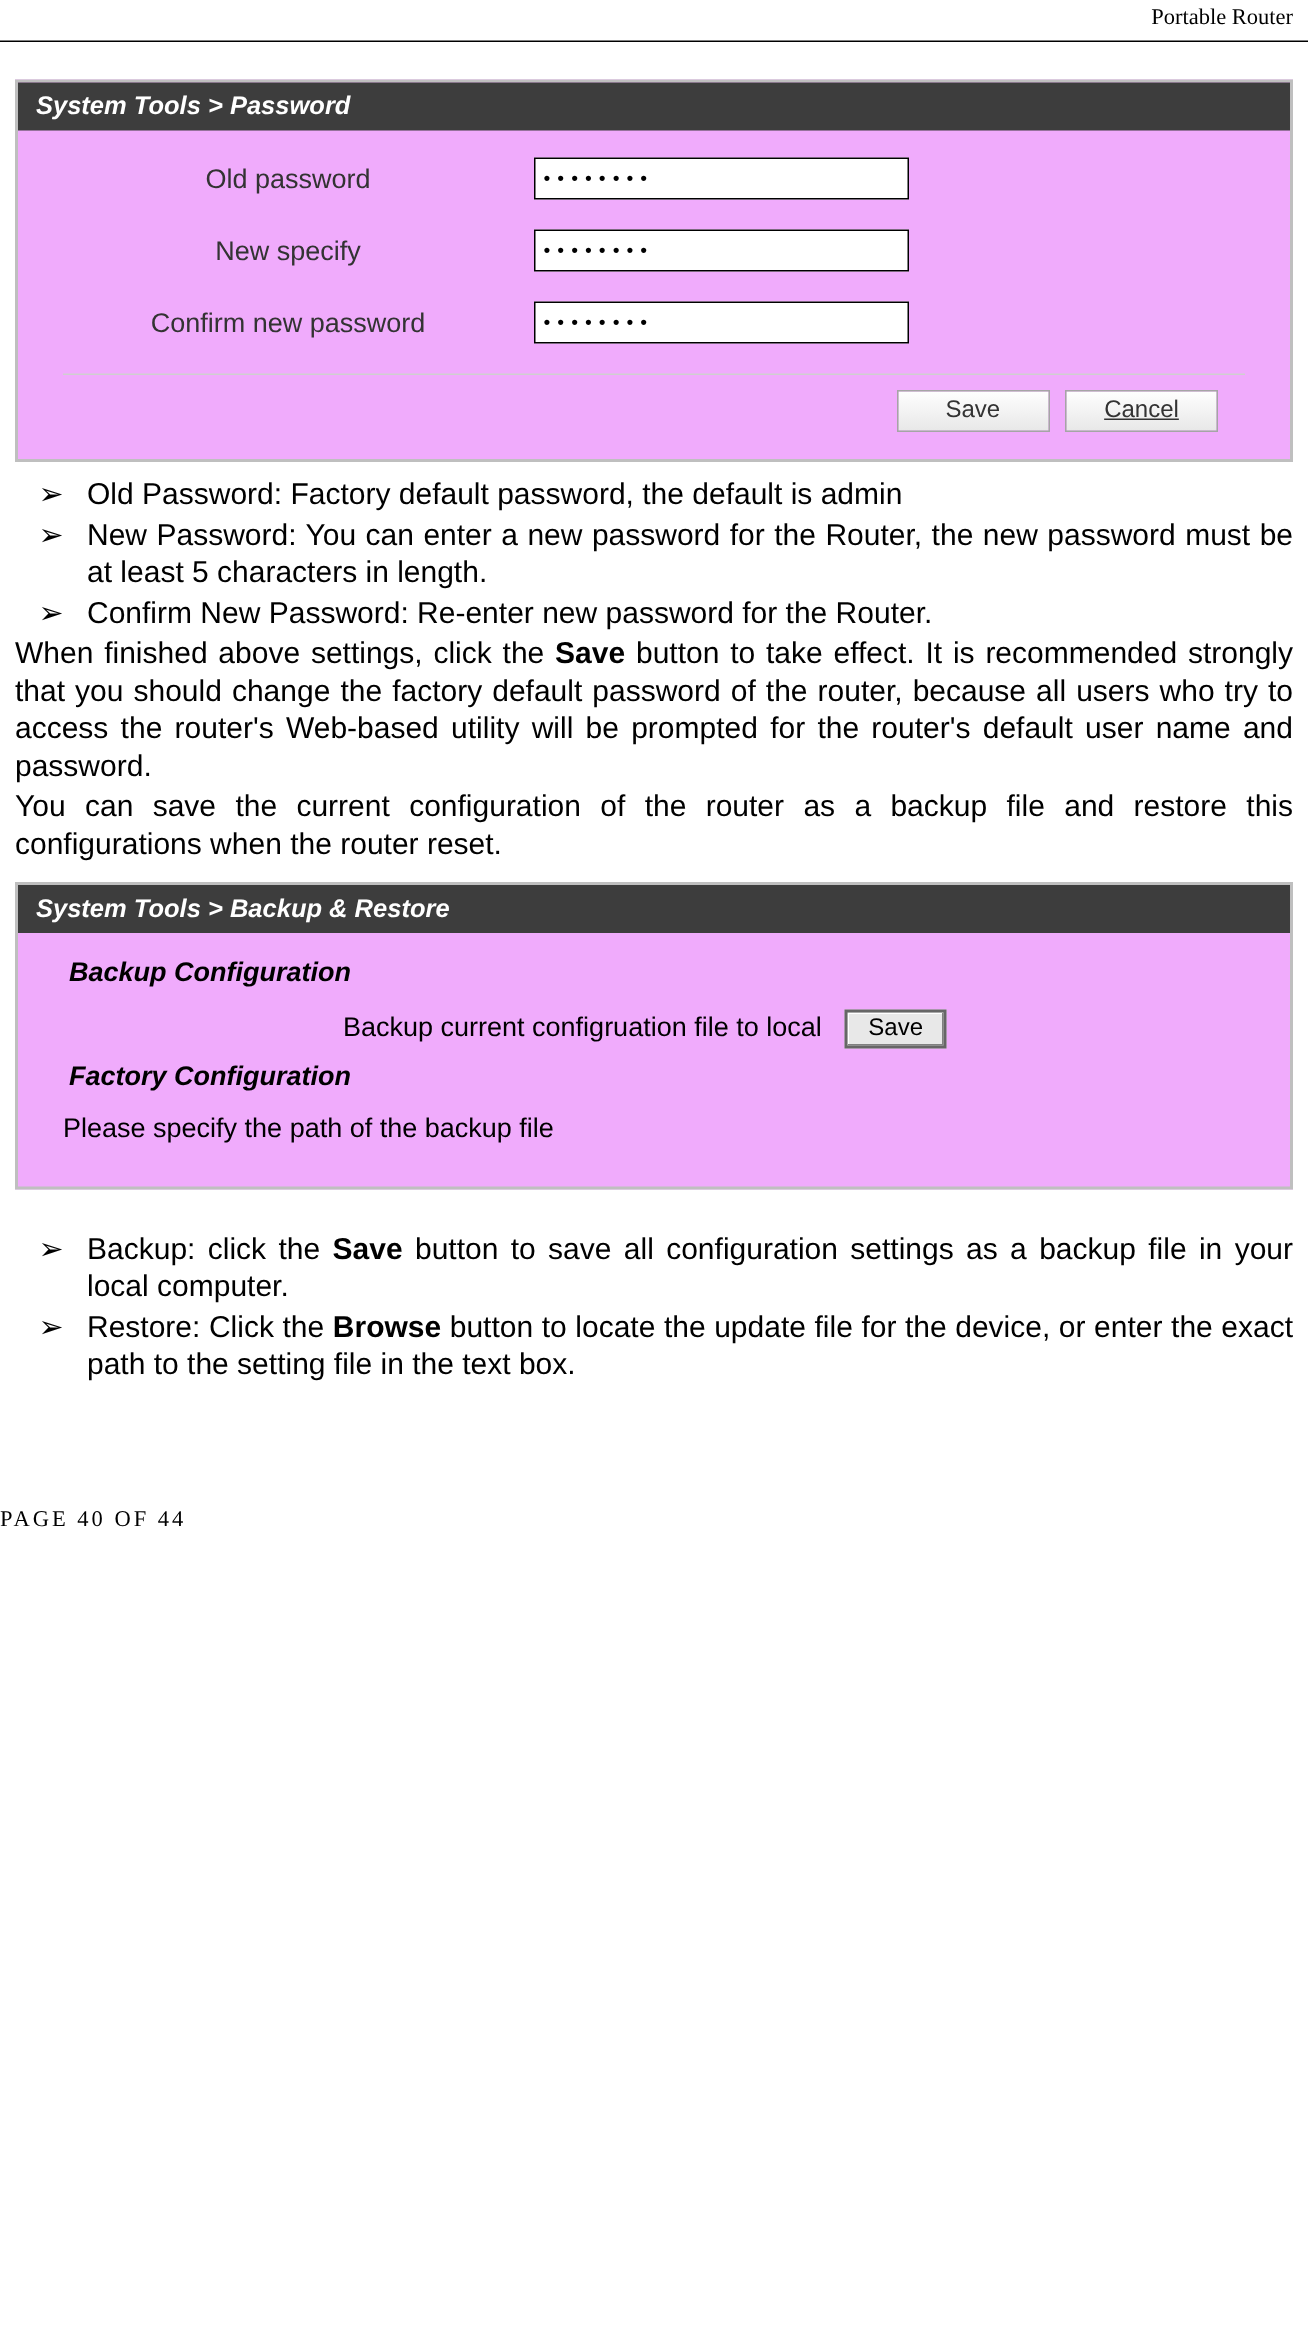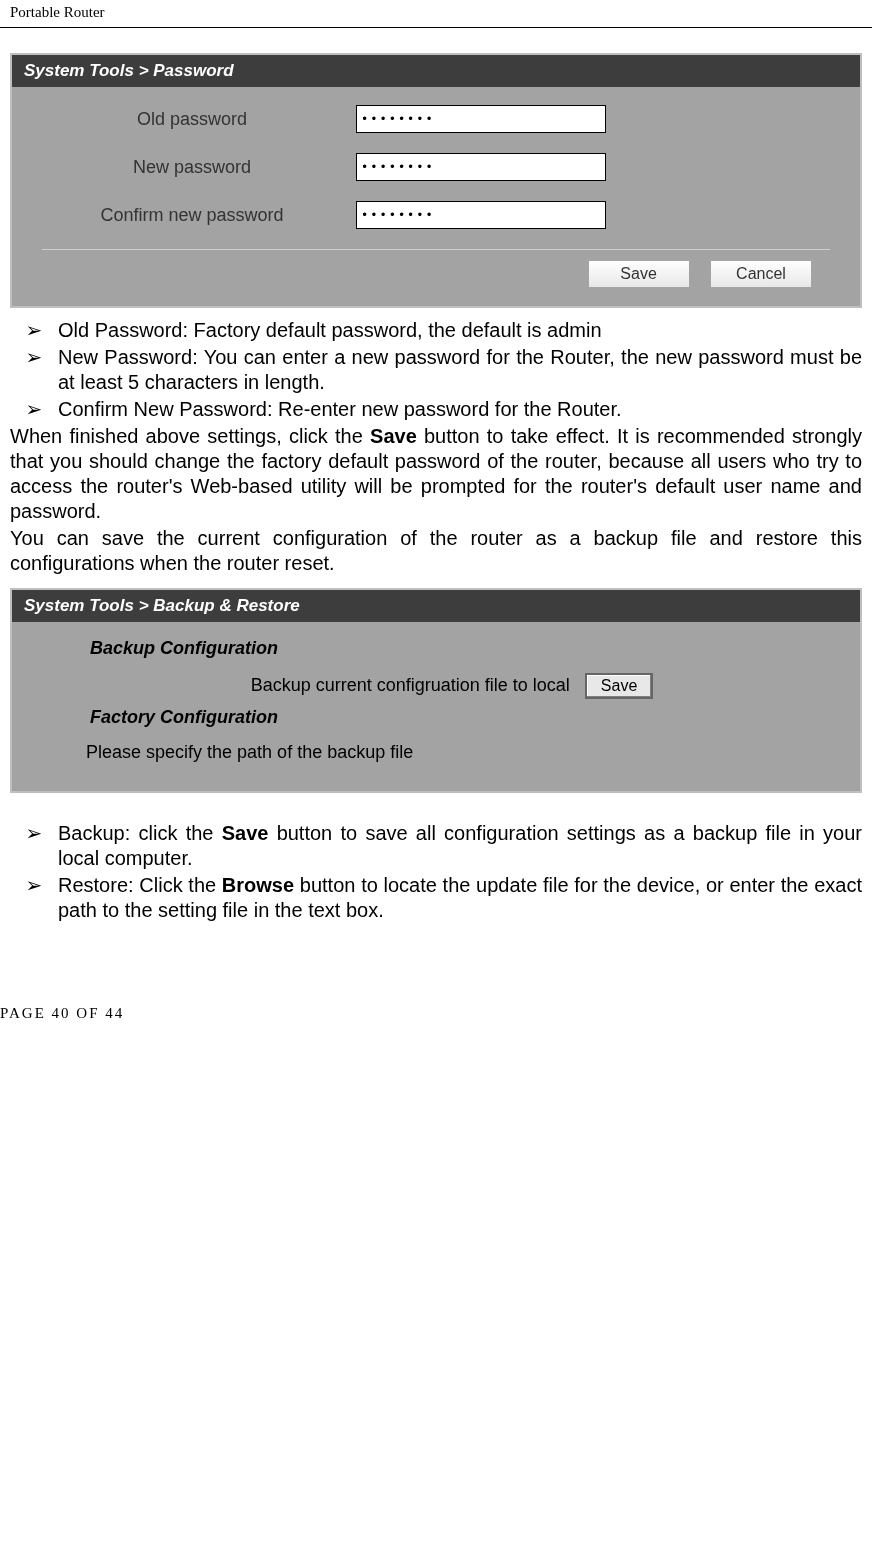--- a/index.html
+++ b/index.html
@@ -8,28 +8,29 @@
       font-family: Arial, sans-serif;
       background: #fff;
       color: #000;
       width: 872px;
     }
     .page-header {
       padding: 4px 10px 6px 10px;
       font-family: "Times New Roman", serif;
       font-size: 15px;
       border-bottom: 1px solid #000;
+      text-align: right;
     }
     .content {
       padding: 10px;
     }
     .screenshot-panel {
       border: 2px solid #bfbfbf;
       margin: 15px 0 10px 0;
-      background: #a3a3a3;
+      background: #f0abfc;
     }
     .panel-titlebar {
       background: #3d3d3d;
       color: #fff;
       font-weight: bold;
       font-style: italic;
       font-size: 17px;
       padding: 6px 12px;
     }
     .panel-body {
@@ -68,21 +69,21 @@
     .btn-flat {
       display: inline-block;
       width: 100px;
       text-align: center;
       background: linear-gradient(#fefefe, #e8e8e8);
       border: 1px solid #a5a5a5;
       padding: 4px 0;
       font-size: 16px;
       color: #333;
     }
-    .btn-flat + .btn-flat { margin-left: 16px; }
+    .btn-flat + .btn-flat { margin-left: 6px; text-decoration: underline; }
     .bullet-list {
       list-style: none;
       padding: 0;
       margin: 6px 0 0 0;
       font-family: Arial, sans-serif;
       font-size: 20px;
       line-height: 1.25;
     }
     .bullet-list li {
       display: flex;
@@ -105,21 +106,20 @@
       margin: 2px 0 0 0;
     }
     .section-heading {
       font-family: Arial, sans-serif;
       font-size: 26px;
       font-weight: bold;
       margin: 100px 0 10px 0;
     }
     .backup-panel .panel-body {
       padding: 12px 42px 28px 30px;
-      margin-left: 44px;
     }
     .sub-title {
       font-weight: bold;
       font-style: italic;
       font-size: 18px;
       margin: 4px 0 14px 4px;
     }
     .backup-row {
       text-align: center;
       font-size: 18px;
@@ -179,21 +179,21 @@
   <div class="screenshot-panel">
     <div class="panel-titlebar">
       <span>System Tools &gt; Password</span>
     </div>
     <div class="panel-body">
       <div class="form-row">
         <div class="form-label">Old password</div>
         <input class="pw-input" type="text" value="••••••••" style="">
       </div>
       <div class="form-row">
-        <div class="form-label">New password</div>
+        <div class="form-label">New specify</div>
         <input class="pw-input" type="text" value="••••••••" style="">
       </div>
       <div class="form-row">
         <div class="form-label">Confirm new password</div>
         <input class="pw-input" type="text" value="••••••••" style="">
       </div>
       <div class="panel-sep"></div>
       <div class="panel-footer">
         <span class="btn-flat">Save</span>
         <span class="btn-flat">Cancel</span>

